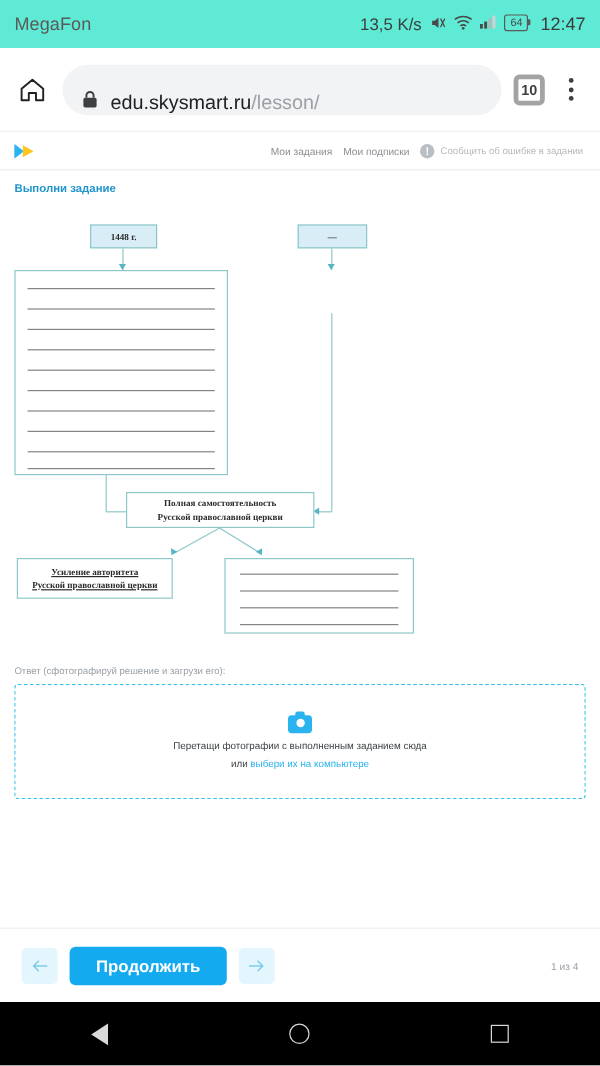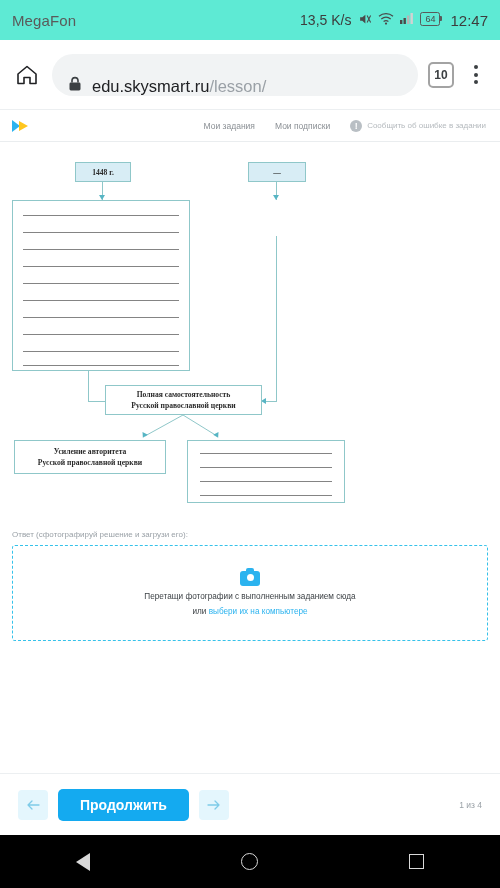--- a/index.html
+++ b/index.html
@@ -51,34 +51,34 @@
     flex: 1; height: 42px;
     background: #f1f3f4; border-radius: 21px;
     display: flex; align-items: flex-end; gap: 10px;
     padding: 0 16px;
     overflow: hidden;
   }
   .url { font-size: 16.5px; color:#202124; white-space: nowrap; }
   .url .path { color:#9aa0a6; }
   .tabcount {
     width: 26px; height: 26px;
-    border: 2px solid #a3a3a3; border-radius: 5px;
+    border: 4px solid #a3a3a3; border-radius: 5px;
     display:flex; align-items:center; justify-content:center;
     font-size: 12px; font-weight:bold; color:#3c4043;
   }
   .kebab { width: 24px; display:flex; flex-direction:column; align-items:center; gap:3.5px; }
   .kebab i { width: 4px; height: 4px; border-radius: 50%; background:#3c4043; display:block; }
 
   
   .siteheader {
     height: 32px; display:flex; align-items:center;
     padding: 0 10px; border-bottom: 1px solid #eaedef; background:#fff;
   }
   .logo { width: 26px; height: 16px; position:relative; }
-  .nav { margin-left:auto; display:flex; align-items:center; gap: 20px; padding-right: 4px;}
+  .nav { margin-left:auto; display:flex; align-items:center; gap: 9px; padding-right: 4px;}
   .nav a { font-size: 8.5px; color:#8a8f94; text-decoration:none; white-space:nowrap;}
   .report { display:flex; align-items:center; gap:5px; }
   .report .circ {
     width: 12px; height:12px; border-radius:50%; background:#b9bfc4;
     color:#fff; font-size:9px; font-weight:bold; line-height:12px; text-align:center;
   }
   .report span { font-size:8px; color:#b5babe; white-space:nowrap; }
 
   
   .content { padding: 10px 12px 0 12px; }
@@ -232,20 +232,21 @@
       <a href="#">Мои задания</a>
       <a href="#">Мои подписки</a>
       <div class="report">
         <span class="circ">!</span>
         <span>Сообщить об ошибке в задании</span>
       </div>
     </div>
   </div>
 
   <div class="content">
+    <div class="task-title">Выполни задание</div>
 
     <div class="scheme">
 
       <div class="node filled" style="left:63px; top:10px; width:56px; height:20px;">1448 г.</div>
       <div class="node filled" style="left:236px; top:10px; width:58px; height:20px;">—</div>
 
       <div class="connector v" style="left:90px; top:30px; height:18px;"></div>
       <div class="arrow-down" style="left:87px; top:43px;"></div>
       <div class="connector v" style="left:264px; top:30px; height:18px;"></div>
       <div class="arrow-down" style="left:261px; top:43px;"></div>
@@ -279,21 +280,21 @@
         <span>Русской православной церкви</span>
       </div>
 
       <svg style="position:absolute; left:0; top:0; width:476px; height:370px; pointer-events:none;">
         <path d="M171 263 L133 284" stroke="#8fc7c9" stroke-width="1" fill="none"></path>
         <path d="M171 263 L205 284" stroke="#8fc7c9" stroke-width="1" fill="none"></path>
       </svg>
       <div class="arrow-down" style="left:129px; top:281px; transform: rotate(28deg);"></div>
       <div class="arrow-down" style="left:202px; top:281px; transform: rotate(-28deg);"></div>
 
-      <div class="node" style="left:2px; top:288px; width:152px; height:34px; flex-direction:column;">
+      <div class="node" style="left:2px; top:288px; width:130px; height:34px; flex-direction:column;text-decoration:underline;">
         <span>Усиление авторитета</span>
         <span>Русской православной церкви</span>
       </div>
 
       <div class="node" style="left:175px; top:288px; width:158px; height:63px;">
         <div class="lines">
           <div class="rule" style="left:12px; right:12px; top:12px;"></div>
           <div class="rule" style="left:12px; right:12px; top:26px;"></div>
           <div class="rule" style="left:12px; right:12px; top:40px;"></div>
           <div class="rule" style="left:12px; right:12px; top:54px;"></div>

